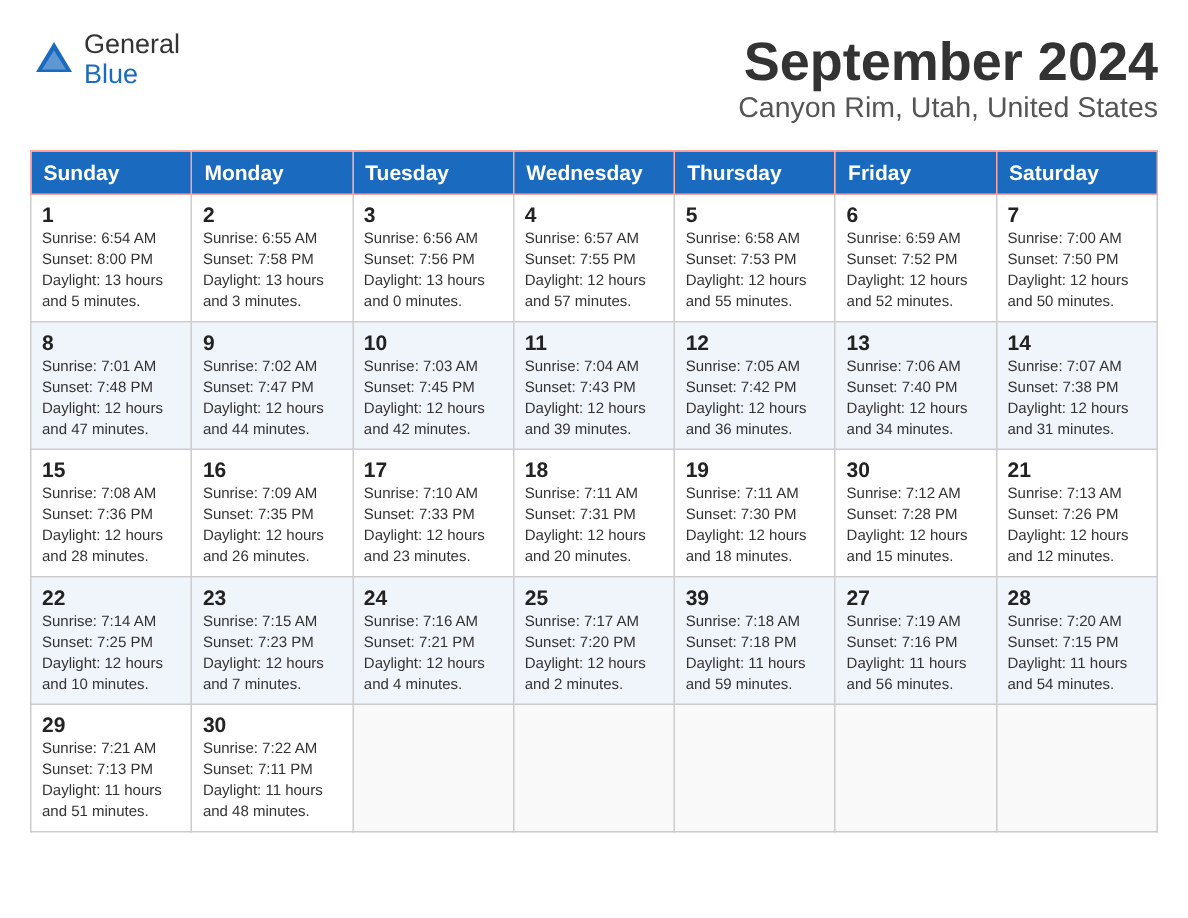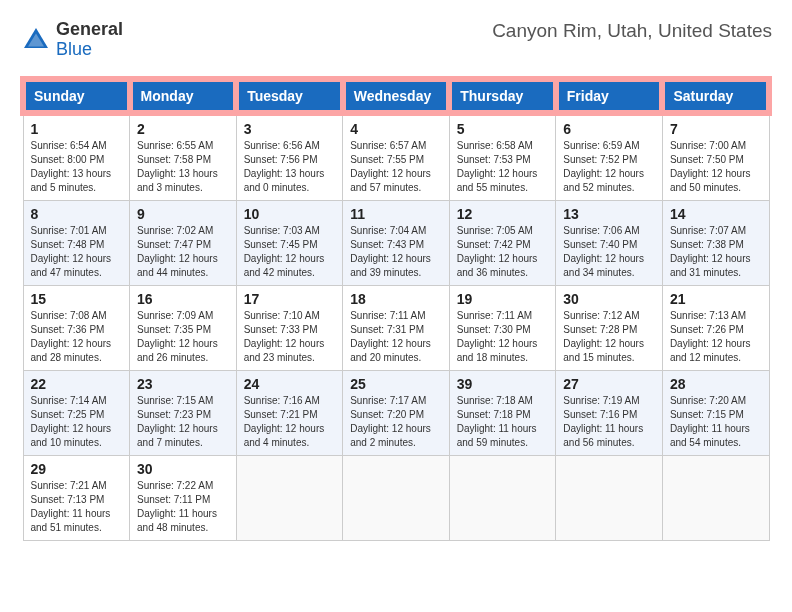--- a/index.html
+++ b/index.html
@@ -20,21 +20,21 @@
       display: flex;
       align-items: center;
     }
     .logo-text {
       display: flex;
       flex-direction: column;
       line-height: 1.1;
     }
     .logo-general {
       font-size: 18px;
-      font-weight: bold;
+      font-weight: normal;
       color: #333;
     }
     .logo-blue {
       font-size: 18px;
       font-weight: normal;
       color: #1a6bbf;
     }
     .logo-icon {
       width: 32px;
       height: 32px;
@@ -56,21 +56,21 @@
       width: 100%;
       border-collapse: collapse;
     }
     .calendar th {
       background: #1a6bbf;
       color: #fff;
       text-align: left;
       padding: 6px 8px;
       font-size: 14px;
       font-weight: bold;
-      border: 6px solid #fca5a5;
+      border: 1px solid #fca5a5;
     }
     .calendar td {
       border: 1px solid #ccc;
       vertical-align: top;
       padding: 5px 7px;
       width: calc(100% / 7);
       background: #fff;
       min-height: 80px;
     }
     .calendar tr:nth-child(even) td {
@@ -100,20 +100,21 @@
     <svg class="logo-icon" viewBox="0 0 40 40" xmlns="http://www.w3.org/2000/svg">
       <polygon points="20,5 35,30 5,30" fill="#1a6bbf"></polygon>
       <polygon points="20,12 30,28 10,28" fill="#fff" opacity="0.3"></polygon>
     </svg>
     <div class="logo-text">
       <span class="logo-general">General</span>
       <span class="logo-blue">Blue</span>
     </div>
   </div>
   <div class="title-block">
+    <div class="month-title">September 2024</div>
     <div class="location">Canyon Rim, Utah, United States</div>
   </div>
 </div>
 
 <table class="calendar">
   <thead>
     <tr>
     <th>Sunday</th>
         <th>Monday</th>
         <th>Tuesday</th>

